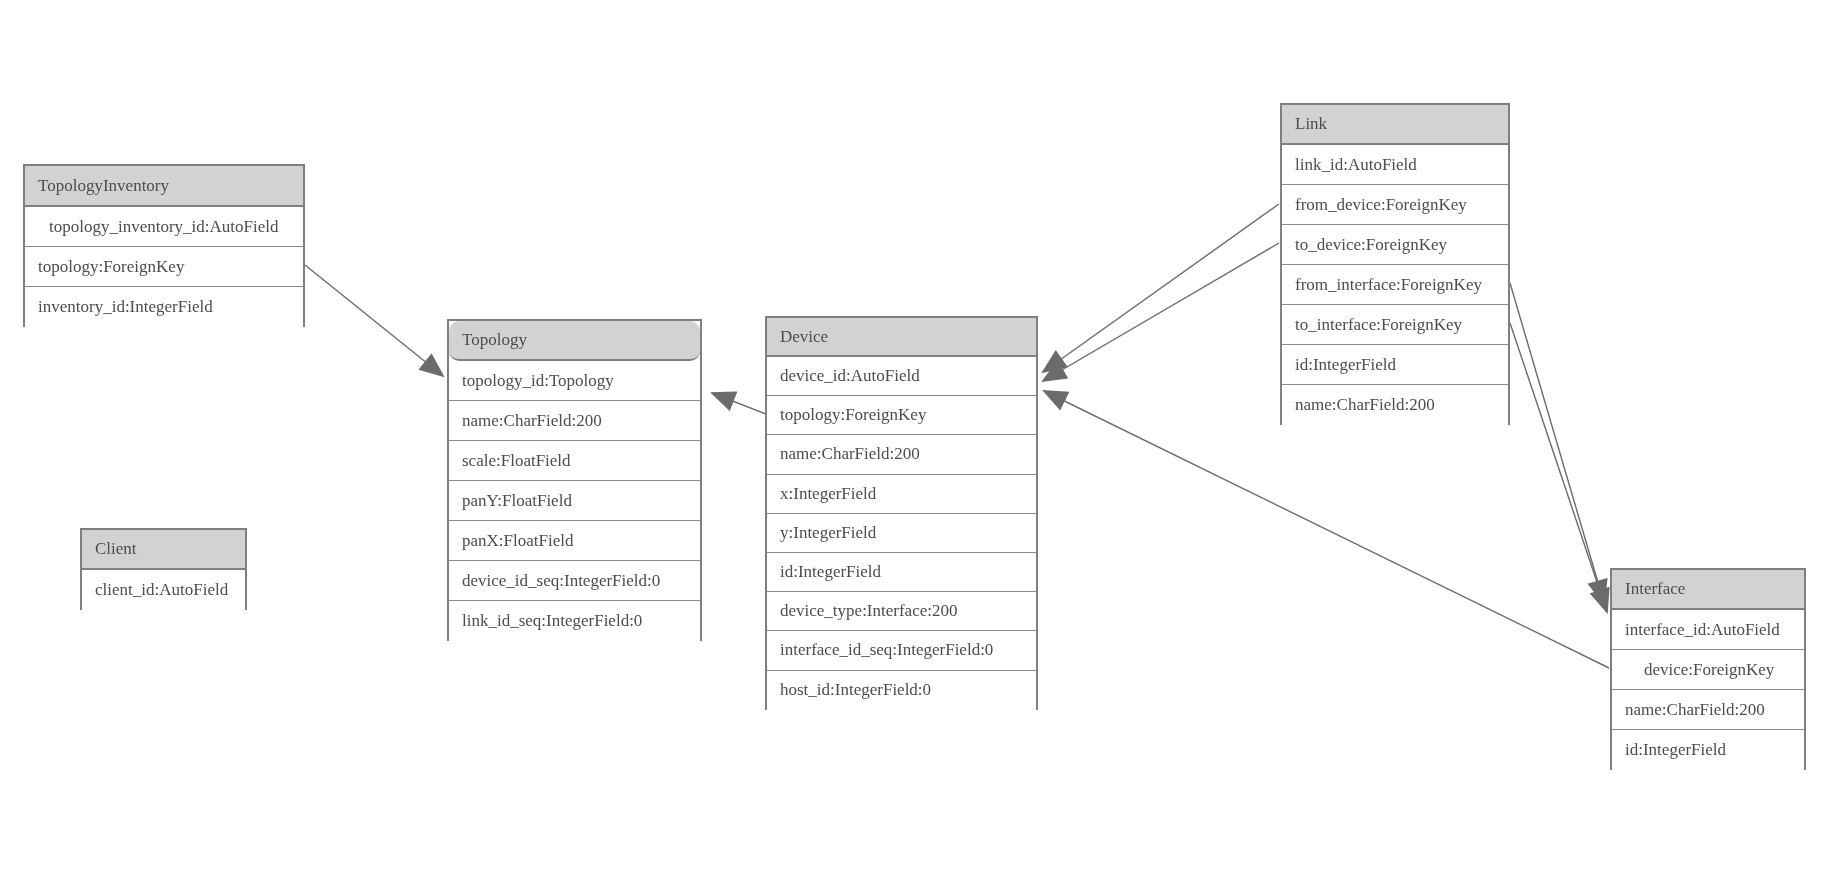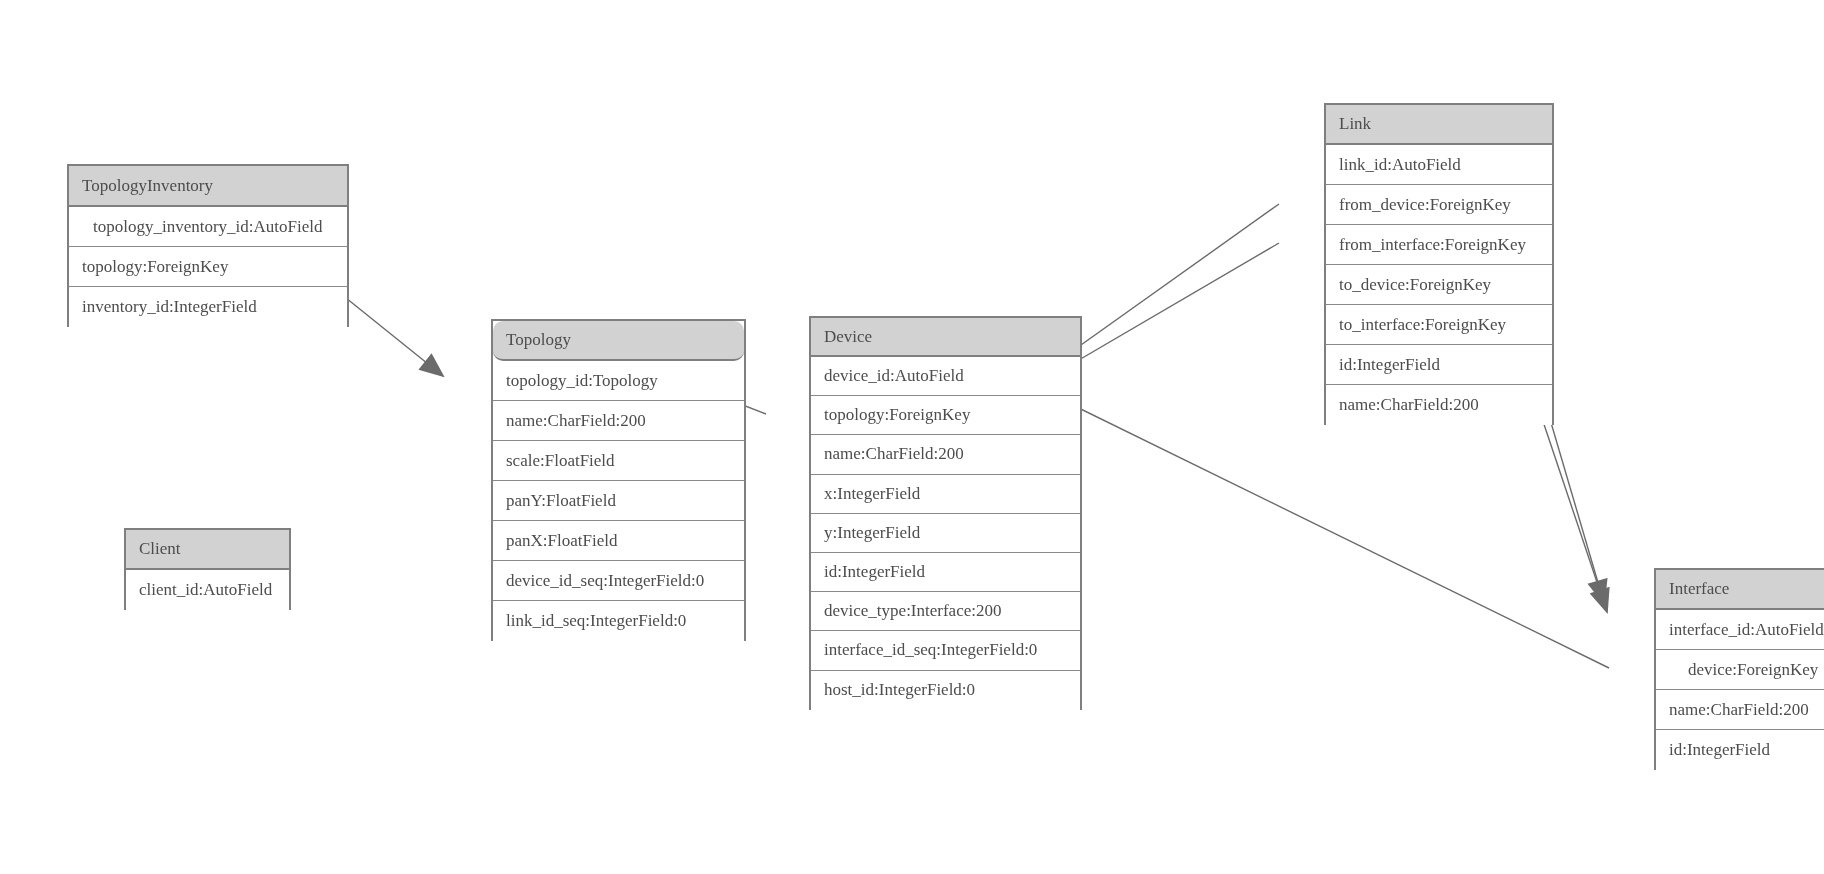--- a/index.html
+++ b/index.html
@@ -21,21 +21,20 @@
     width: 1824px;
     height: 874px;
   }
   .erd-table {
     position: absolute;
     box-sizing: border-box;
     border: 2px solid #7f7f7f;
     background: #ffffff;
     color: #4d4d4d;
     font-size: 17px;
-    margin-left: 44px;
   }
   .erd-header {
     box-sizing: border-box;
     background: #d2d2d2;
     display: flex;
     align-items: center;
     padding-left: 13px;
     border-bottom: 2px solid #7f7f7f;
     overflow: hidden;
     white-space: nowrap;
@@ -156,24 +155,24 @@
       <div class="erd-header" style="height: 40px;">
         <span>Link</span>
       </div>
       <div class="erd-row" style="height: 40px;">
         <span>link_id:AutoField</span>
       </div>
       <div class="erd-row" style="height: 40px;">
         <span>from_device:ForeignKey</span>
       </div>
       <div class="erd-row" style="height: 40px;">
-        <span>from_interface:ForeignKey</span>
+        <span>to_device:ForeignKey</span>
       </div>
       <div class="erd-row" style="height: 40px;">
-        <span>to_device:ForeignKey</span>
+        <span>from_interface:ForeignKey</span>
       </div>
       <div class="erd-row" style="height: 40px;">
         <span>to_interface:ForeignKey</span>
       </div>
       <div class="erd-row" style="height: 40px;">
         <span>id:IntegerField</span>
       </div>
       <div class="erd-row" style="height: 40px;">
         <span>name:CharField:200</span>
       </div>

